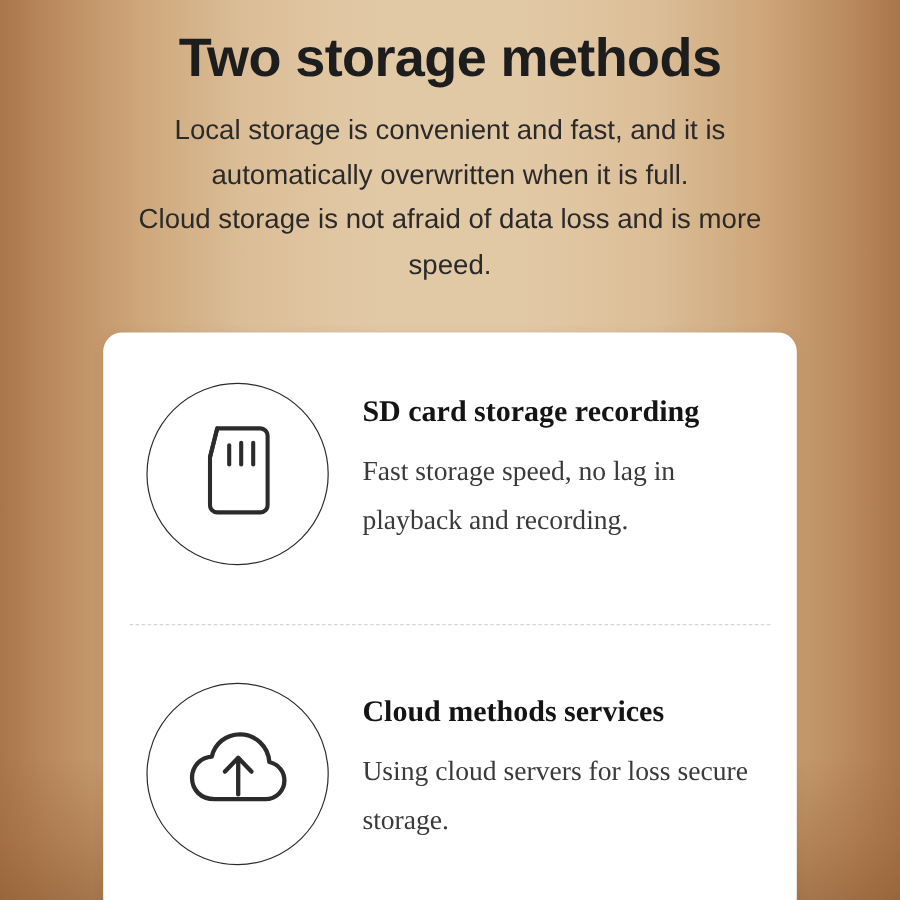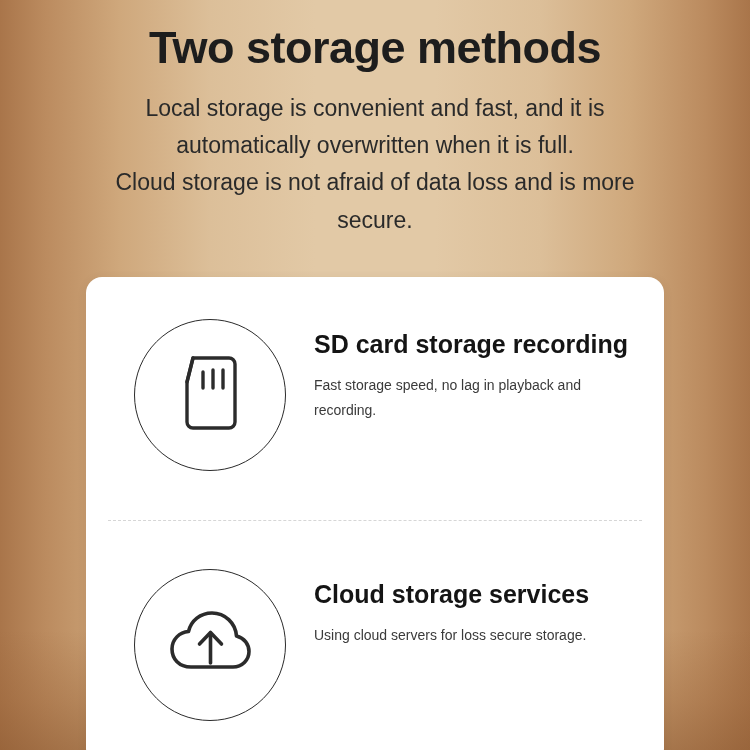--- a/index.html
+++ b/index.html
@@ -74,22 +74,23 @@
     border-radius: 16px;
     box-sizing: border-box;
     box-shadow: 0 2px 10px rgba(90,55,25,0.10);
   }
 
   .row {
     display: flex;
     align-items: flex-start;
     box-sizing: border-box;
     height: 243px;
-    padding-left: 48px;
+    padding-left: 36px;
     padding-right: 30px;
+    font-family: Liberation Serif, serif;
   }
   .row-sd { padding-top: 42px; }
   .row-cloud { padding-top: 48px; }
 
   .divider {
     height: 0;
     border-top: 1px dashed #d6d6d6;
     margin: 0 22px;
   }
 
@@ -111,37 +112,37 @@
   }
   .item-title {
     font-size: 25px;
     font-weight: bold;
     color: #141414;
     margin: 0 0 14px 0;
     line-height: 1.2;
     white-space: nowrap;
   }
   .item-desc {
-    font-size: 14px;
+    font-size: 23px;
     color: #3a3a3a;
     line-height: 1.78;
     margin: 0;
     max-width: 330px;
   }
 </style>
 </head>
 <body>
 
 <div class="page">
 
   <div class="header">
     <h1 class="title">Two storage methods</h1>
     <p class="subtitle">
       <span>Local storage is convenient and fast, and it is automatically overwritten when it is full.</span>
-      <span class="line2">Cloud storage is not afraid of data loss and is more secure.</span>
+      <span class="line2">Cloud storage is not afraid of data loss and is more speed.</span>
     </p>
   </div>
 
   <div class="card">
 
     <div class="row row-sd">
       <div class="icon-circle">
         <span>
           <svg width="74" height="82" viewBox="0 0 74 82" fill="none" xmlns="http://www.w3.org/2000/svg">
             <path d="M20 6 H56 A6 6 0 0 1 62 12 V70 A6 6 0 0 1 56 76 H20 A6 6 0 0 1 14 70 V30 Z" stroke="#2b2b2b" stroke-width="3.4" stroke-linejoin="round" fill="none"></path>
@@ -164,19 +165,19 @@
       <div class="icon-circle">
         <span>
           <svg width="86" height="72" viewBox="0 0 86 72" fill="none" xmlns="http://www.w3.org/2000/svg">
             <path d="M24 60 C12 60 5 52 5 42 C5 32.5 12.5 25 21.5 24.5 C24 13.5 33.5 6 45 6 C58 6 68.5 16 69.5 29 C77.5 31 82 37.5 82 44.5 C82 53 75 60 66 60 Z" stroke="#2b2b2b" stroke-width="3.6" stroke-linejoin="round" fill="none"></path>
             <path d="M43.5 56 V26" stroke="#2b2b2b" stroke-width="3.6" stroke-linecap="round"></path>
             <path d="M32.5 37 L43.5 25.5 L54.5 37" stroke="#2b2b2b" stroke-width="3.6" stroke-linecap="round" stroke-linejoin="round" fill="none"></path>
           </svg>
         </span>
       </div>
       <div class="texts">
-        <h2 class="item-title">Cloud storage services</h2>
+        <h2 class="item-title">Cloud methods services</h2>
         <p class="item-desc">Using cloud servers for loss secure storage.</p>
       </div>
     </div>
 
   </div>
 </div>
 
 </body></html>

